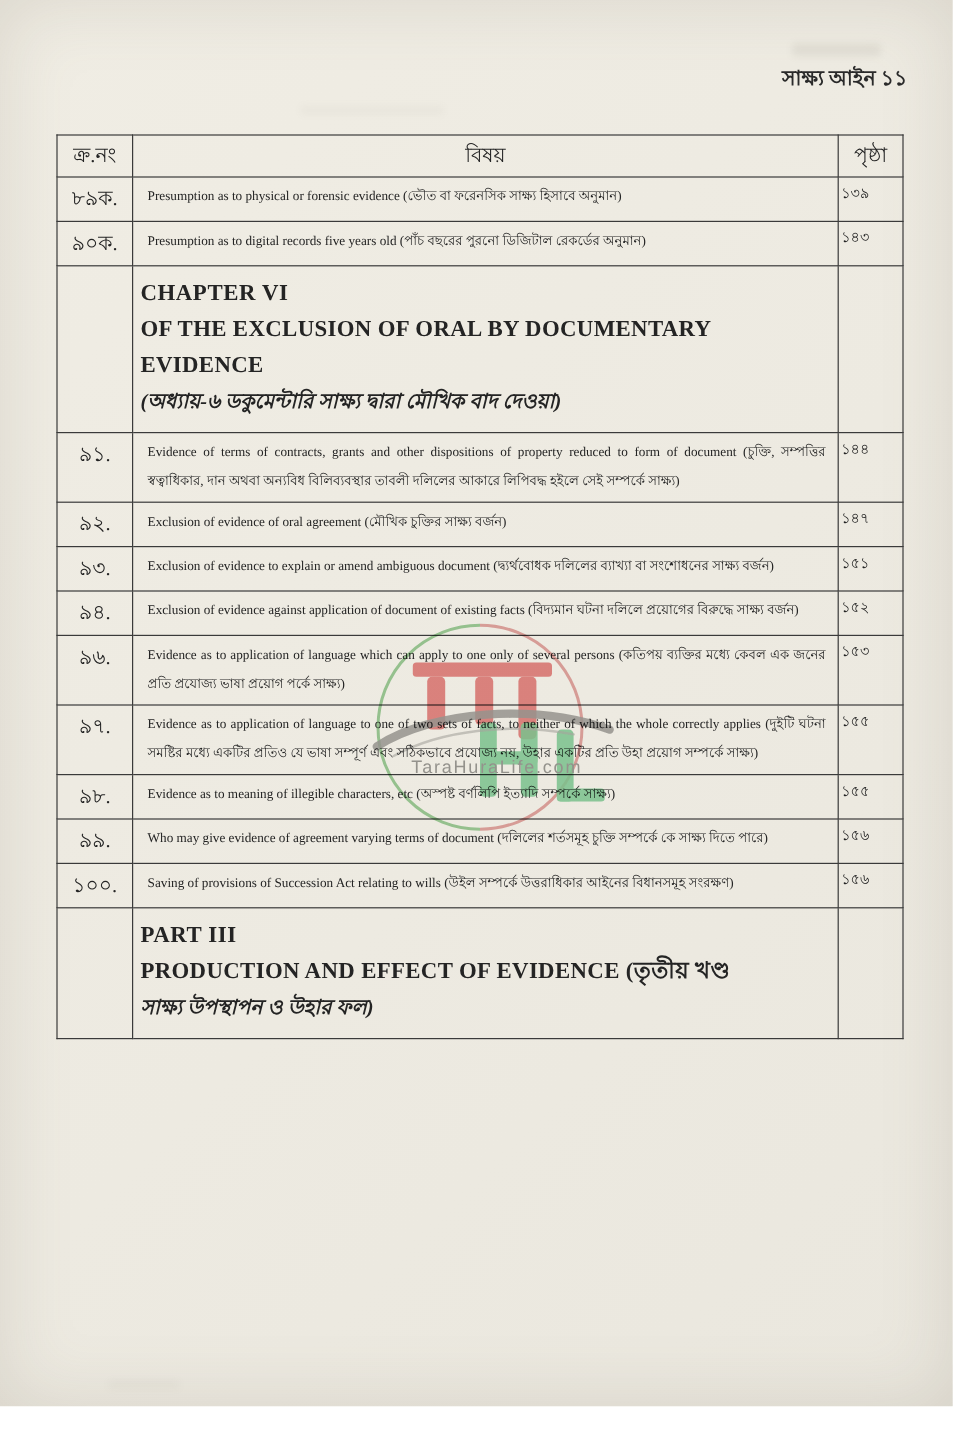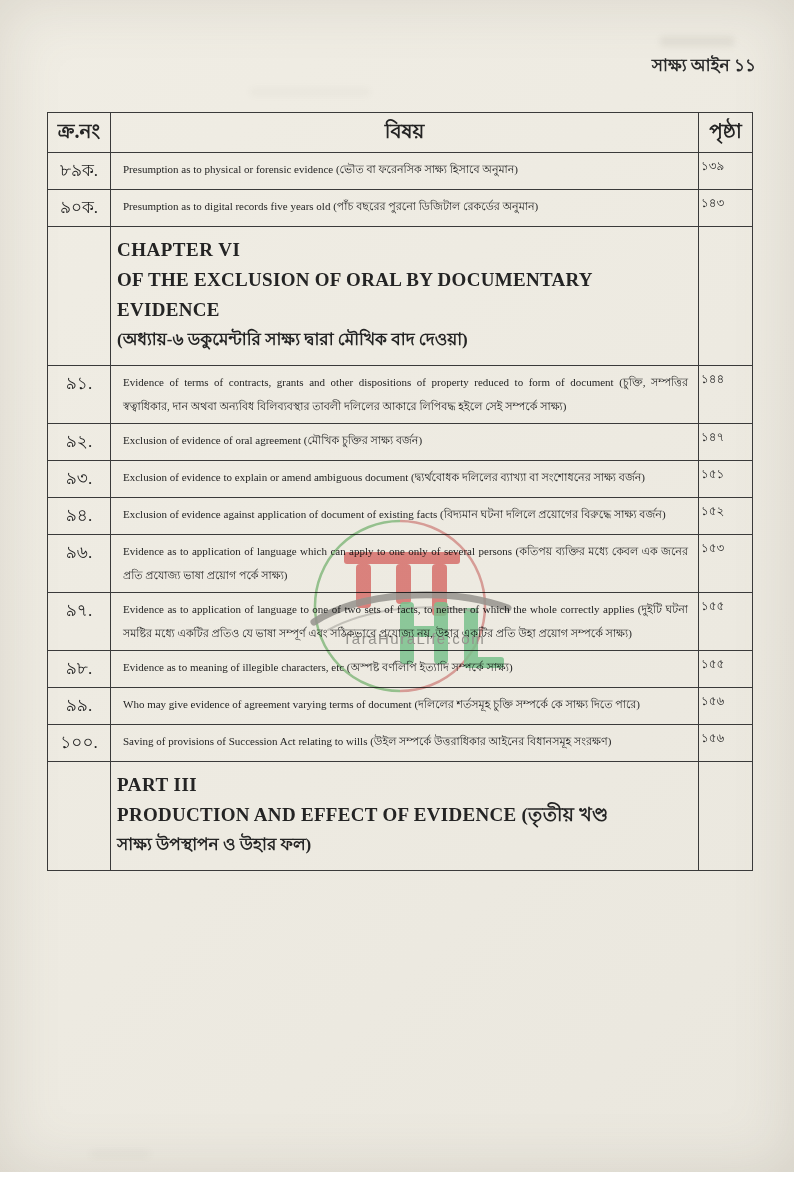--- a/index.html
+++ b/index.html
@@ -45,22 +45,22 @@
     background: transparent;
   }
   table.toc col.c-serial { width: 63px; }
   table.toc col.c-page   { width: 54px; }
   table.toc th, table.toc td {
     border: 1.5px solid #3a3a3a;
     vertical-align: top;
     color: #242424;
   }
   table.toc thead th {
-    font-size: 20px;
-    font-weight: bold;
+    font-size: 17px;
+    font-weight: normal;
     text-align: center;
     padding: 3px 4px;
   }
   td.serial-cell {
     text-align: center;
     font-size: 17px;
     padding: 4px 2px;
     white-space: nowrap;
   }
   td.subject-cell {
@@ -77,21 +77,21 @@
   td.section-cell {
     text-align: left;
     padding: 8px 6px 10px 6px;
   }
   .section-line {
     font-weight: bold;
     line-height: 30px;
   }
   .section-line-0 { font-size: 19px; letter-spacing: 0.5px; }
   .section-line-1 { font-size: 19px; letter-spacing: 0.3px; }
-  .section-line-2 { font-size: 17px; }
+  .section-line-2 { font-size: 17px; font-style: italic; }
 
   .watermark {
     position: absolute;
     left: 308px; top: 512px;
     width: 210px; height: 190px;
     opacity: 0.85;
     pointer-events: none;
     mix-blend-mode: multiply;
   }
 </style>

